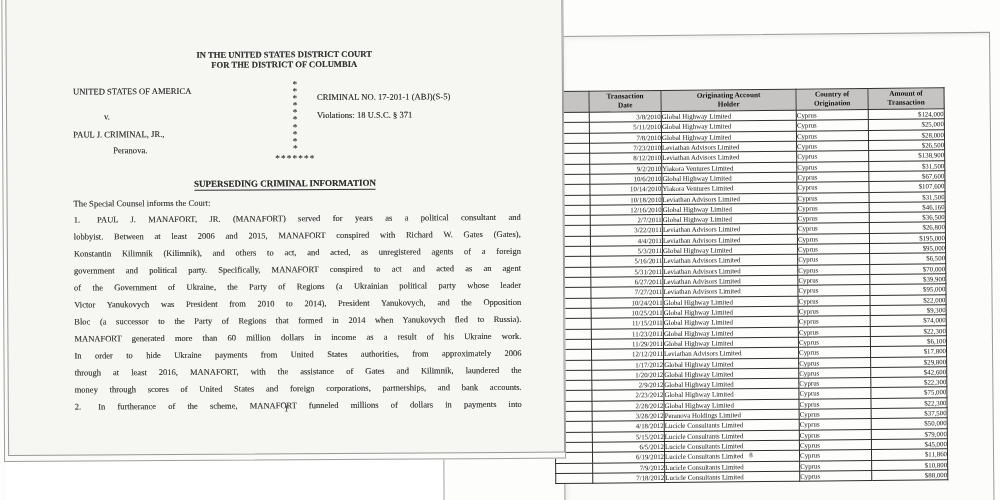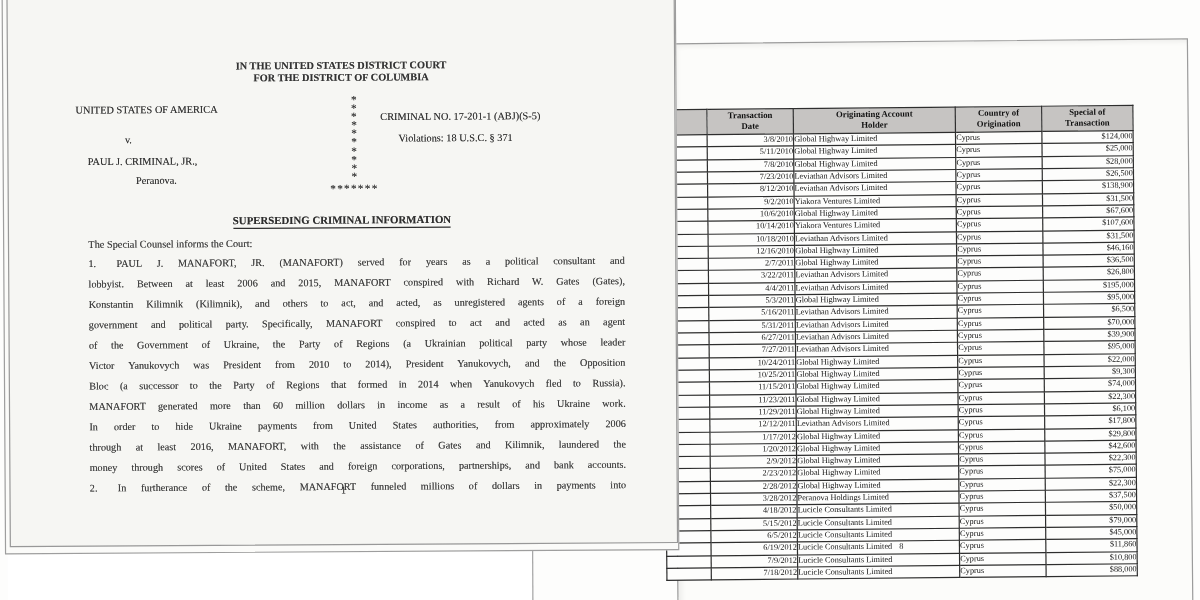--- a/index.html
+++ b/index.html
@@ -19,30 +19,30 @@
   
   .sheet-front{left:5px;top:-56px;width:557px;height:512px;background:var(--page-left-bg);
                border:1px solid #989898;transform:rotate(-0.35deg);transform-origin:top left;
                z-index:4;}
   
   .doc{position:absolute;left:0;top:56px;width:100%;height:calc(100% - 56px);
        color:#3d3d3d;text-shadow:0 0 0.5px rgba(40,40,40,0.55);}
   .court-header{position:absolute;top:50px;left:0;width:100%;text-align:center;
                 font-weight:bold;font-size:8.6px;line-height:10px;color:#343434;}
   .caption{position:absolute;top:80px;left:0;right:0;height:108px;font-size:8.6px;color:#303030;}
-  .cap-plaintiff{position:absolute;top:6px;left:56px;}
+  .cap-plaintiff{position:absolute;top:6px;left:66px;}
   .cap-v{position:absolute;top:31px;left:97px;}
   .cap-defendant{position:absolute;top:49px;left:66px;}
   .cap-def-label{position:absolute;top:65px;left:106px;}
   .star-col{position:absolute;left:281px;top:2px;width:14px;text-align:center;
             font-size:9.5px;line-height:7.1px;letter-spacing:0;}
   .star-row{position:absolute;top:74px;left:246px;width:84px;text-align:center;
             font-size:9.5px;letter-spacing:1px;}
   .cap-caseno{position:absolute;top:13px;left:310px;}
-  .cap-violations{position:absolute;top:31px;left:325px;}
+  .cap-violations{position:absolute;top:31px;left:310px;}
   .doc-title{position:absolute;top:179px;left:0;width:100%;text-align:center;
              font-size:9px;font-weight:bold;color:#2e2e2e;}
   .doc-title span{border-bottom:1px solid #2e2e2e;padding-bottom:1px;}
   .doc-intro{position:absolute;top:198px;left:66px;font-size:8.6px;}
   .doc-body{position:absolute;top:211px;left:66px;width:447px;font-size:8.5px;color:#3a3a3a;}
   .doc-line{height:17px;line-height:17px;text-align:justify;text-align-last:justify;
             white-space:nowrap;overflow:visible;}
   .page-num-left{position:absolute;top:404px;left:0;width:100%;text-align:center;font-size:8.5px;}
   
   .tbl-wrap{position:absolute;left:-10px;top:54px;}
@@ -81,21 +81,21 @@
         </colgroup>
         <thead>
           <tr>
             <th></th>
             <th>Transaction
 Date</th>
             <th>Originating Account
 Holder</th>
             <th>Country of
 Origination</th>
-            <th>Special of
+            <th>Amount of
 Transaction</th>
           </tr>
         </thead>
         <tbody>
             <tr>
               <td></td>
               <td class="c-date">3/8/2010</td>
               <td class="c-holder">Global Highway Limited</td>
               <td class="c-country">Cyprus</td>
               <td class="c-amount">$124,000</td>

